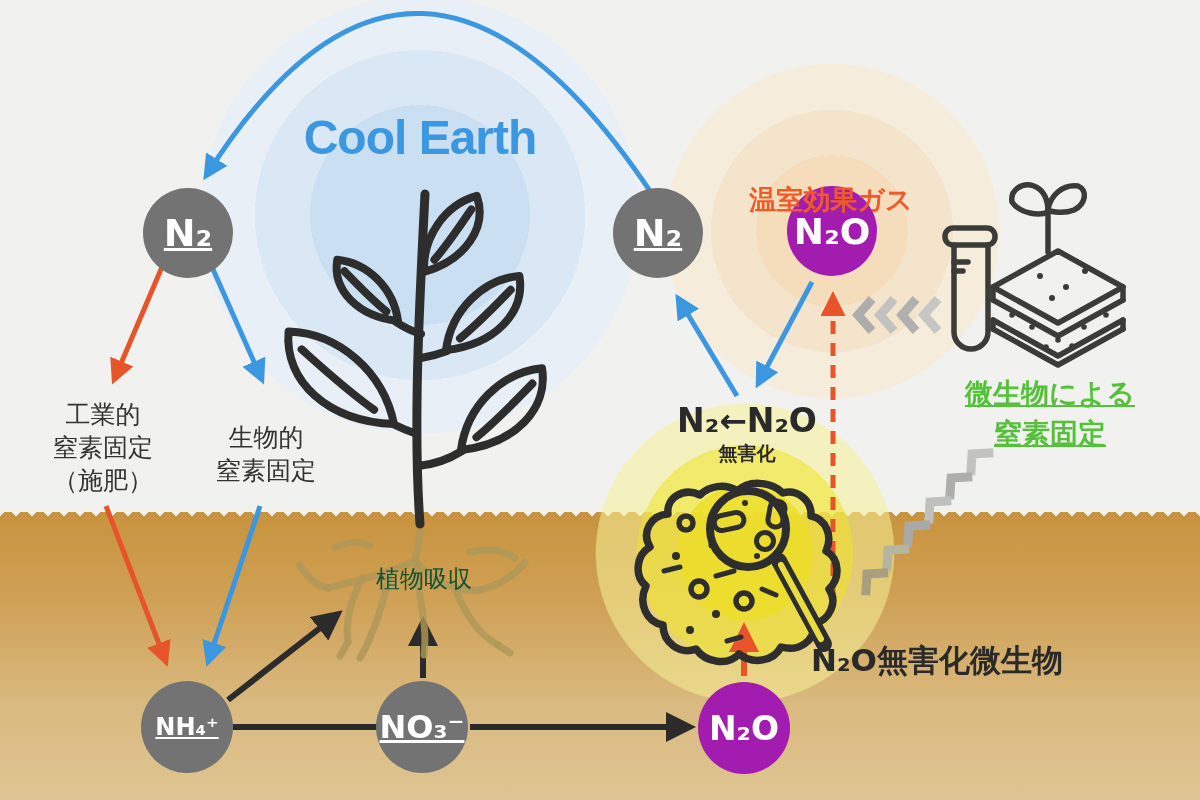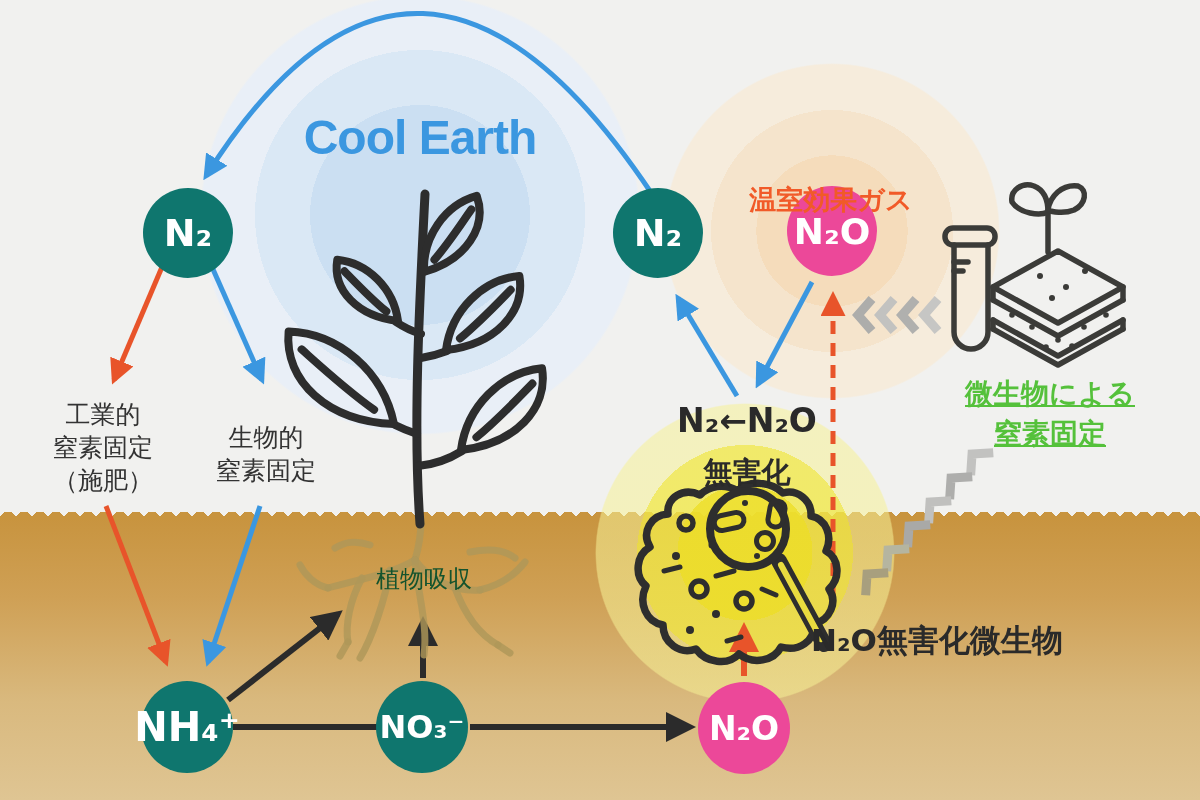--- a/index.html
+++ b/index.html
@@ -28,32 +28,32 @@
   .soil-edge{
     position:absolute;left:0;top:511px;width:1200px;height:8px;z-index:2;
     background-image:radial-gradient(circle at 8px 9px,#c8943f 0 8.5px,rgba(0,0,0,0) 8.5px);
     background-size:16px 8px;background-repeat:repeat-x;
   }
   svg.art{position:absolute;left:0;top:0;z-index:4;}
   .node{
     position:absolute;border-radius:50%;display:flex;align-items:center;justify-content:center;
     color:#fff;font-weight:bold;z-index:5;font-family:"DejaVu Sans",sans-serif;
   }
-  .node.blue{background:#0f766e;}
-  .node.orange{background:#ec4899;}
+  .node.blue{background:#737373;text-decoration:underline;}
+  .node.orange{background:#a21caf;}
   .txt{position:absolute;z-index:6;text-align:center;}
   .title{left:270px;top:110px;width:300px;font-size:48px;font-weight:bold;color:#3b97e0;letter-spacing:-1px;}
   .greenhouse{left:721px;top:140px;width:220px;font-size:27px;font-weight:600;color:#f15a28;margin-top:42px;}
   .fixation{font-size:25px;line-height:33px;color:#333;font-weight:500;}
   .industrial{left:23px;top:398px;width:160px;}
   .biological{left:186px;top:421px;width:160px;}
   .uptake{left:344px;top:563px;width:160px;font-size:24px;color:#14532d;font-weight:500;}
   .detox1{left:637px;top:401px;width:220px;font-size:33px;font-weight:bold;color:#2a2a2a;font-family:"DejaVu Sans",sans-serif;}
-  .detox2{left:637px;top:441px;width:220px;font-size:29px;font-weight:bold;color:#2a2a2a;margin-top:12px;}
-  .microbe-label{left:782px;top:620px;width:310px;font-size:31px;font-weight:bold;color:#2a2a2a;font-family:"DejaVu Sans",sans-serif;text-align:center;}
+  .detox2{left:637px;top:441px;width:220px;font-size:19px;font-weight:bold;color:#2a2a2a;}
+  .microbe-label{left:782px;top:640px;width:310px;font-size:31px;font-weight:bold;color:#2a2a2a;font-family:"DejaVu Sans",sans-serif;text-align:center;}
   .cooling{left:925px;top:374px;width:250px;font-size:28px;line-height:40px;font-weight:bold;color:#55c13b;text-decoration:underline;}
 </style>
 </head>
 <body>
 
 <div class="stage">
 
   <div class="glow glow-blue"></div>
   <div class="glow glow-orange"></div>
   <div class="soil"></div>
@@ -201,21 +201,21 @@
         <circle cx="1106" cy="315" r="2.8"></circle>
           <circle cx="1046" cy="347" r="2.8"></circle>
         <circle cx="1072" cy="346" r="2.8"></circle>
       </g>
     </g>
   </svg>
 
   <div class="node blue" style="left:143px;top:188px;width:90px;height:90px;font-size:38px;">N₂</div>
   <div class="node blue" style="left:613px;top:188px;width:90px;height:90px;font-size:38px;">N₂</div>
   <div class="node orange" style="left:787px;top:186px;width:90px;height:90px;font-size:36px;">N₂O</div>
-  <div class="node blue" style="left:141px;top:681px;width:92px;height:92px;font-size:40px;">NH₄⁺</div>
+  <div class="node blue" style="left:141px;top:681px;width:92px;height:92px;font-size:24px;">NH₄⁺</div>
   <div class="node blue" style="left:376px;top:681px;width:92px;height:92px;font-size:32px;">NO₃⁻</div>
   <div class="node orange" style="left:698px;top:682px;width:92px;height:92px;font-size:33px;">N₂O</div>
 
   <div class="txt title">Cool Earth</div>
   <div class="txt greenhouse">温室効果ガス</div>
   <div class="txt fixation industrial">
     <div>工業的</div>
     <div>窒素固定</div>
     <div>（施肥）</div>
   </div>

